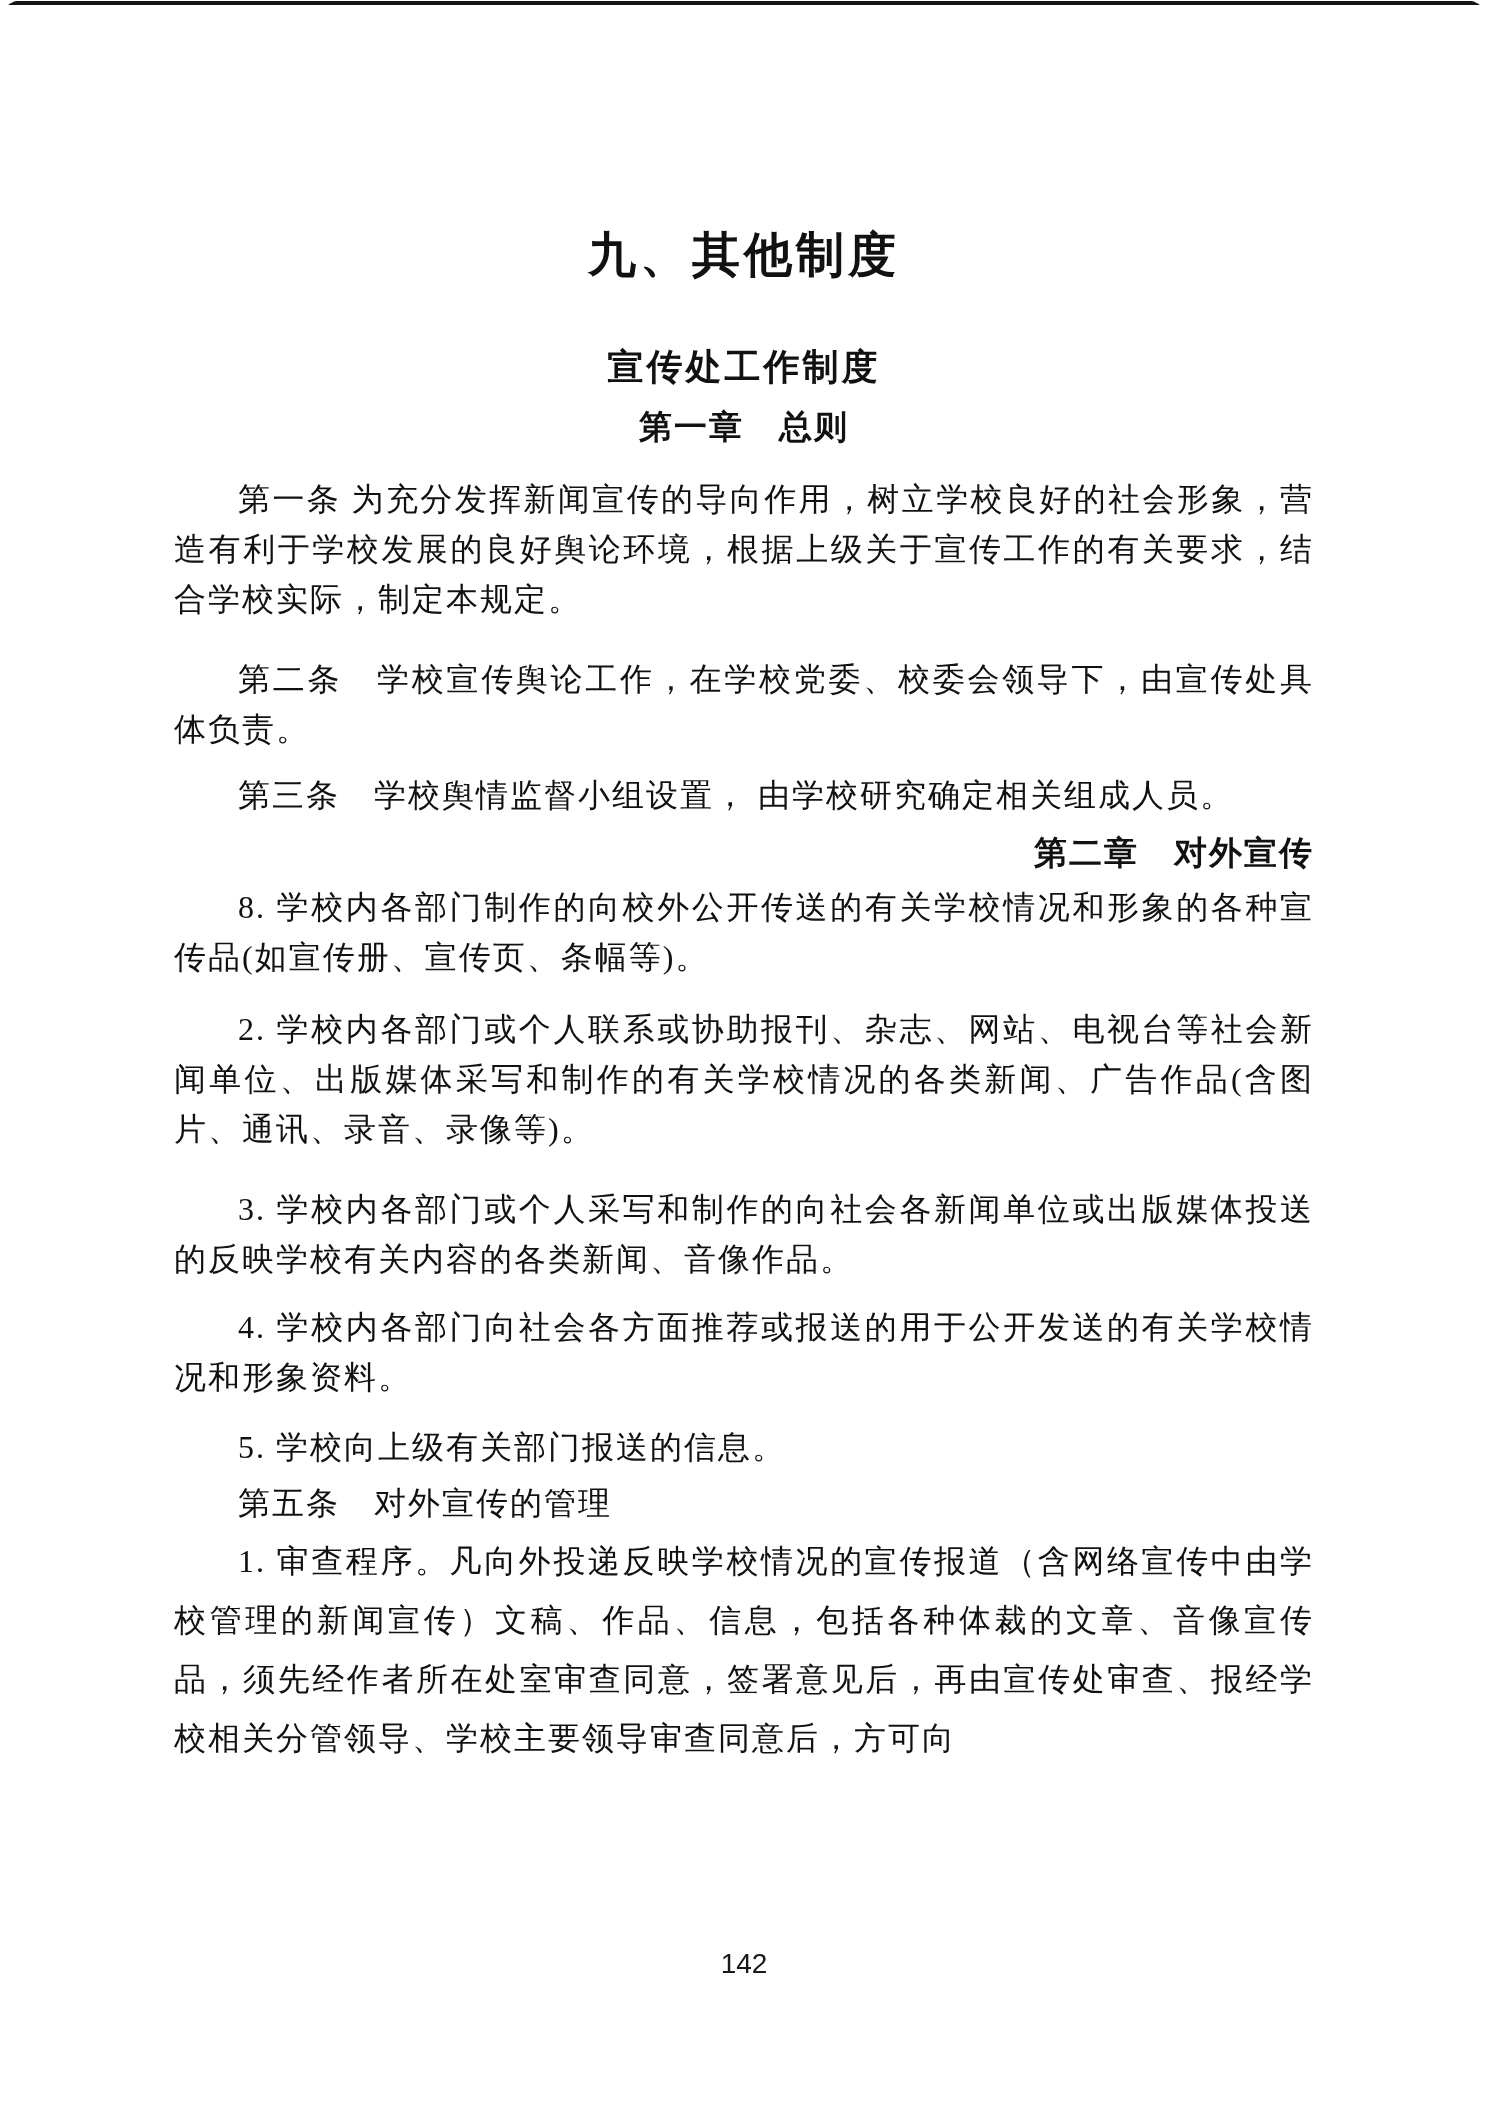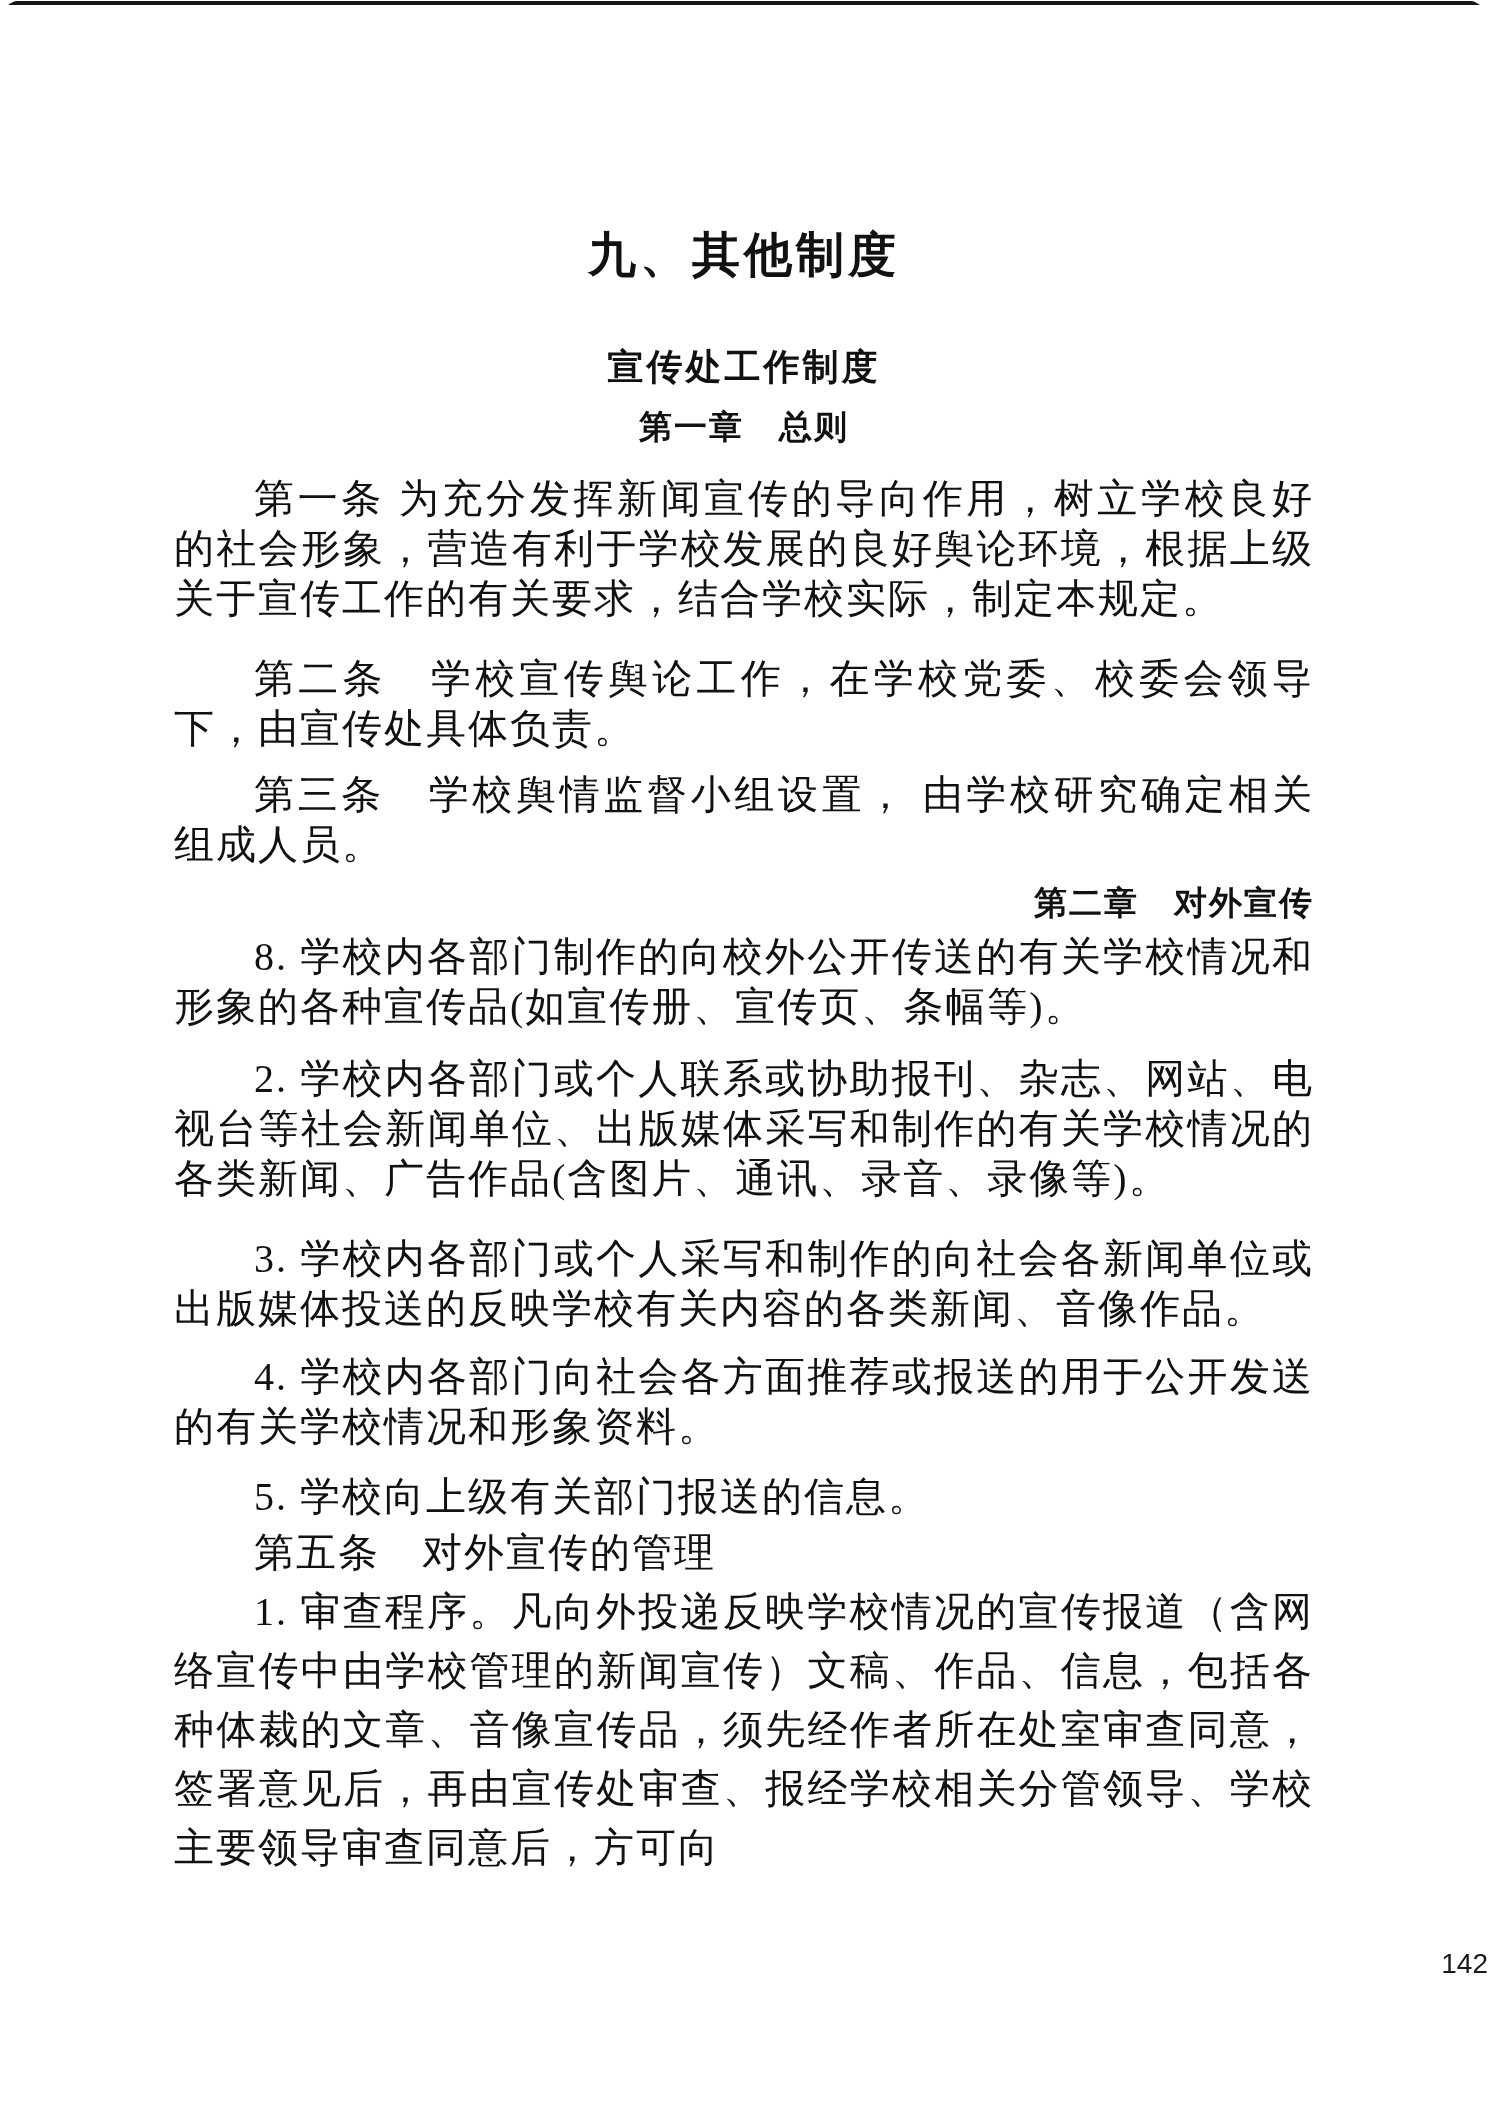--- a/index.html
+++ b/index.html
@@ -50,21 +50,21 @@
     line-height: 38px;
     font-weight: bold;
     text-align: center;
     letter-spacing: 2px;
     font-family: "Liberation Sans", "DejaVu Sans", sans-serif;
   }
   .ch1 { margin: 18px 0 0 0; }
   .ch2 { margin: 14px 0 0 0; text-align: right; }
   .body-p {
     margin: 0;
-    font-size: 40px;
+    font-size: 32px;
     line-height: 50px;
     letter-spacing: 2px;
     text-align: justify;
     text-indent: 2em;
     font-family: "Liberation Serif", "DejaVu Serif", serif;
   }
   .mt-a1 { margin-top: 28px; }
   .mt-a2 { margin-top: 30px; }
   .mt-a3 { margin-top: 16px; }
   .mt-a4 { margin-top: 24px; }
@@ -76,21 +76,21 @@
   .mt-a5 { margin-top: 6px; }
   .last-p {
     margin-top: 4px;
     line-height: 59px;
   }
   .page-num {
     position: absolute;
     top: 1948px;
     left: 0;
     right: 0;
-    text-align: right;
+    text-align: center;
     font-size: 28px;
     line-height: 32px;
     letter-spacing: 0;
     color: #1a1a1a;
     font-family: "Liberation Sans", "DejaVu Sans", sans-serif;
   }
 </style>
 </head>
 <body>
 

